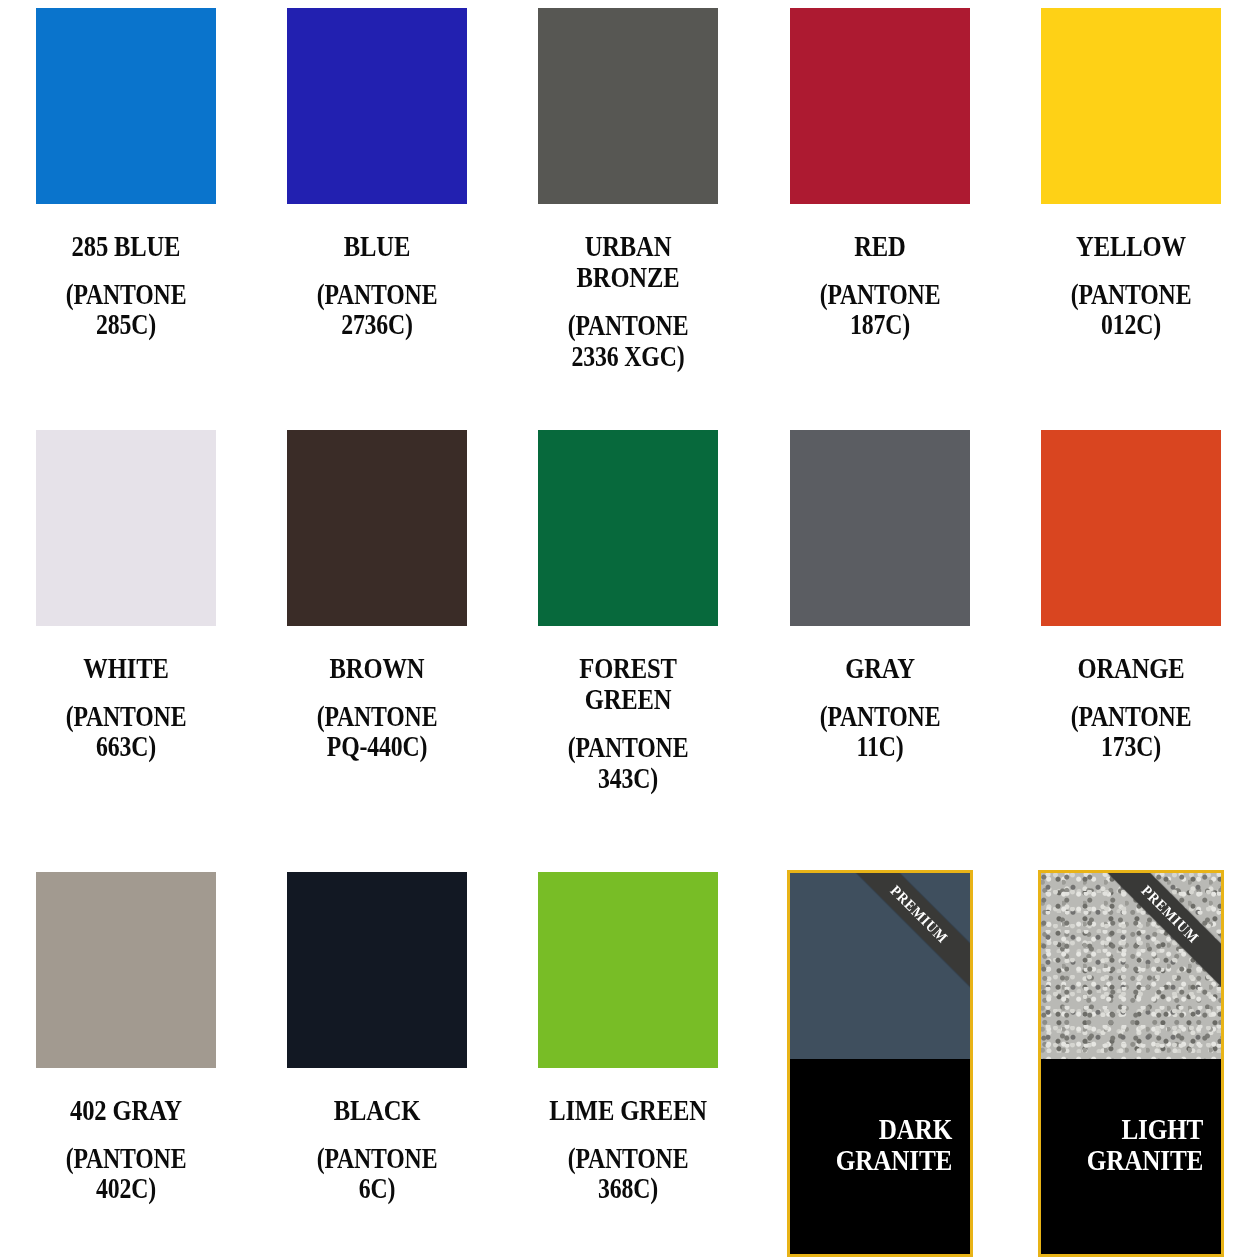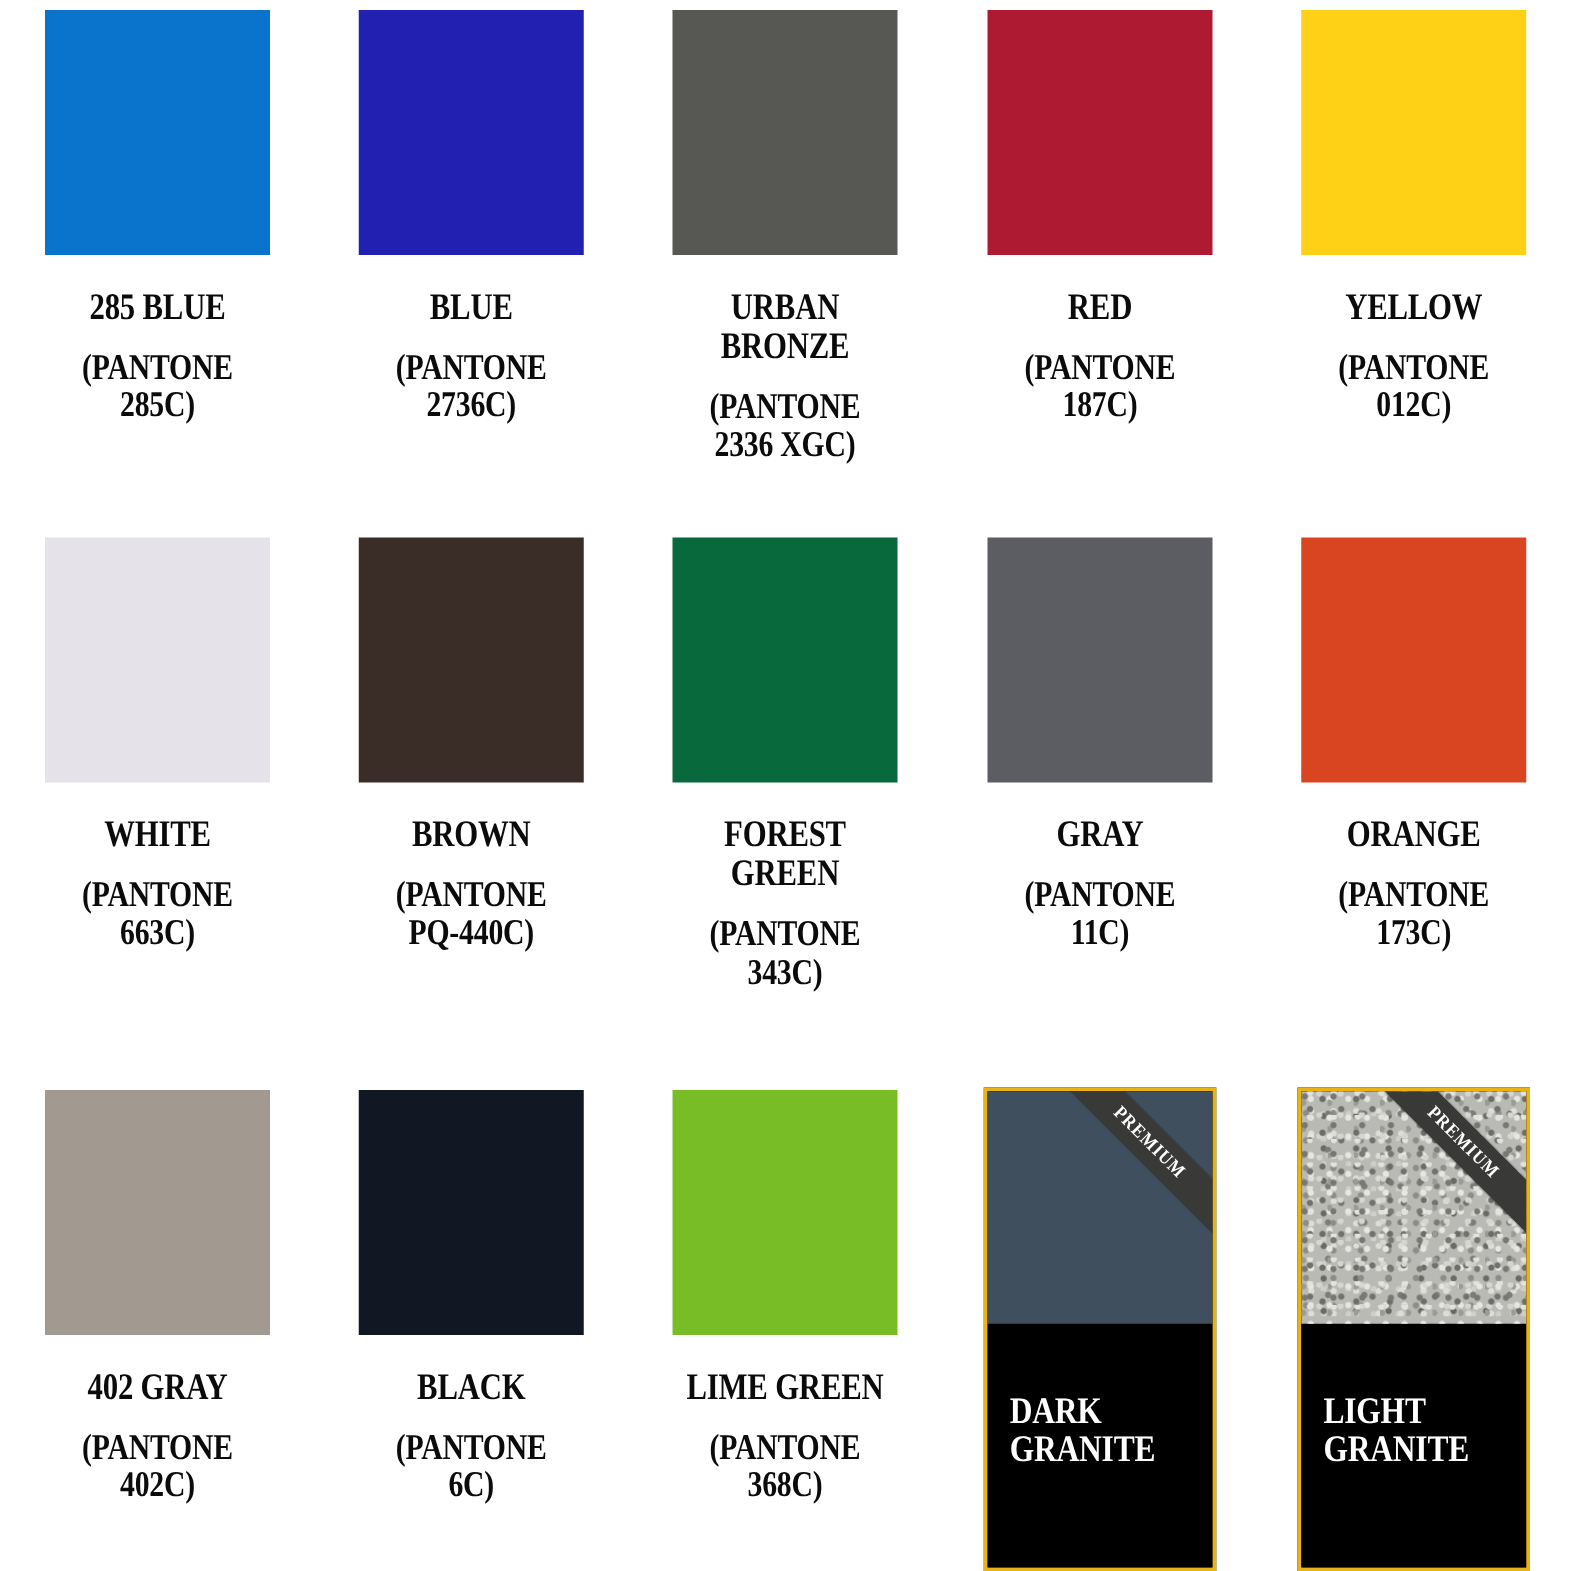--- a/index.html
+++ b/index.html
@@ -146,21 +146,21 @@
     color: #ffffff;
     font-size: 15px;
     font-weight: 700;
     letter-spacing: 1.1px;
     transform: scaleX(0.9);
   }
 
   .granite-label {
     background: #000000;
     color: #ffffff;
-    text-align: left;
+    text-align: right;
     padding: 22px 4px 46px;
     font-size: 30px;
     font-weight: 700;
     line-height: 1.06;
     white-space: pre-line;
     letter-spacing: -0.2px;
   }
   .granite-label > span { display: block; transform: scaleX(0.84); }
 </style>
 </head>

